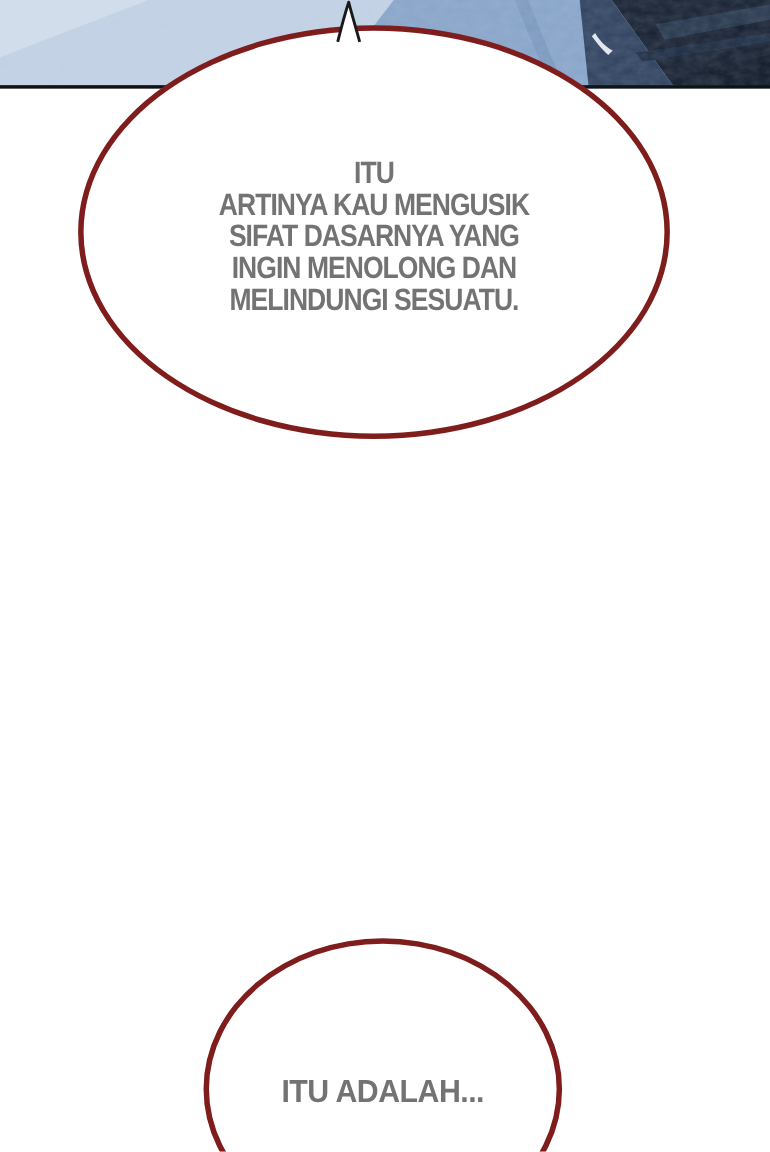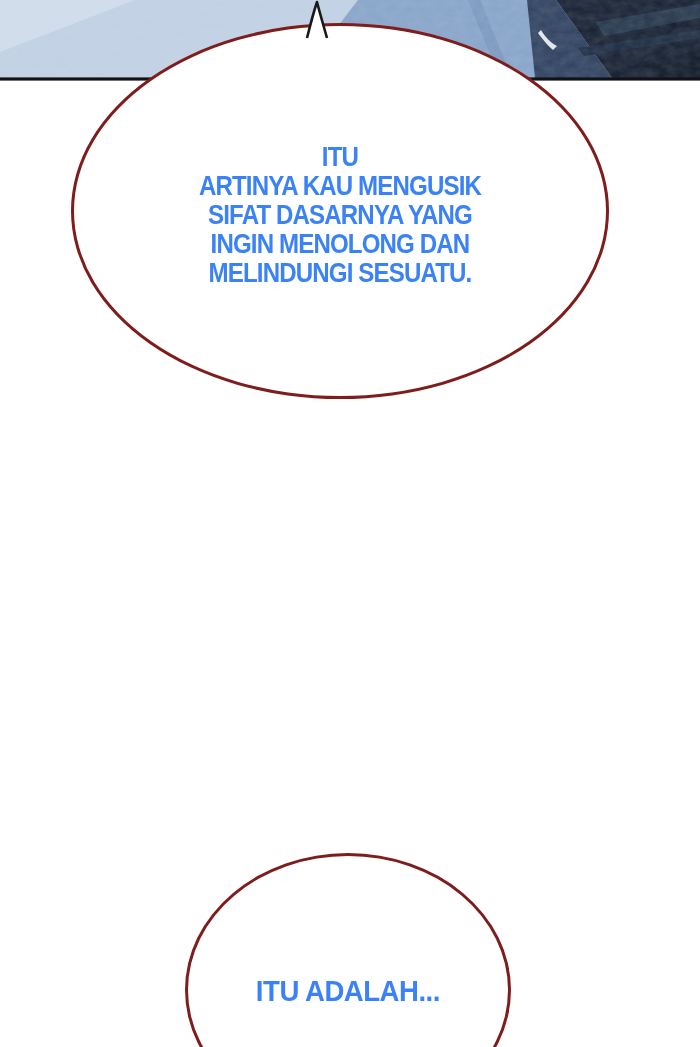--- a/index.html
+++ b/index.html
@@ -18,27 +18,27 @@
     width: 700px; height: 82px;
     z-index: 1;
   }
   .panel svg { display: block; width: 100%; height: 100%; }
 
   
   .bubble {
     position: absolute;
     box-sizing: border-box;
     background: #ffffff;
-    border: 3px solid #7f1d1d;
+    border: 5px solid #7f1d1d;
     border-radius: 50%;
     z-index: 2;
     display: flex;
     justify-content: center;
     text-align: center;
-    color: #3b82f6;
+    color: #737373;
     font-weight: 700;
   }
   .bubble1 {
     left: 71px; top: 23px;
     width: 538px; height: 376px;
     align-items: center;
   }
   .bubble1 .text {
     font-size: 28px;
     line-height: 29px;

